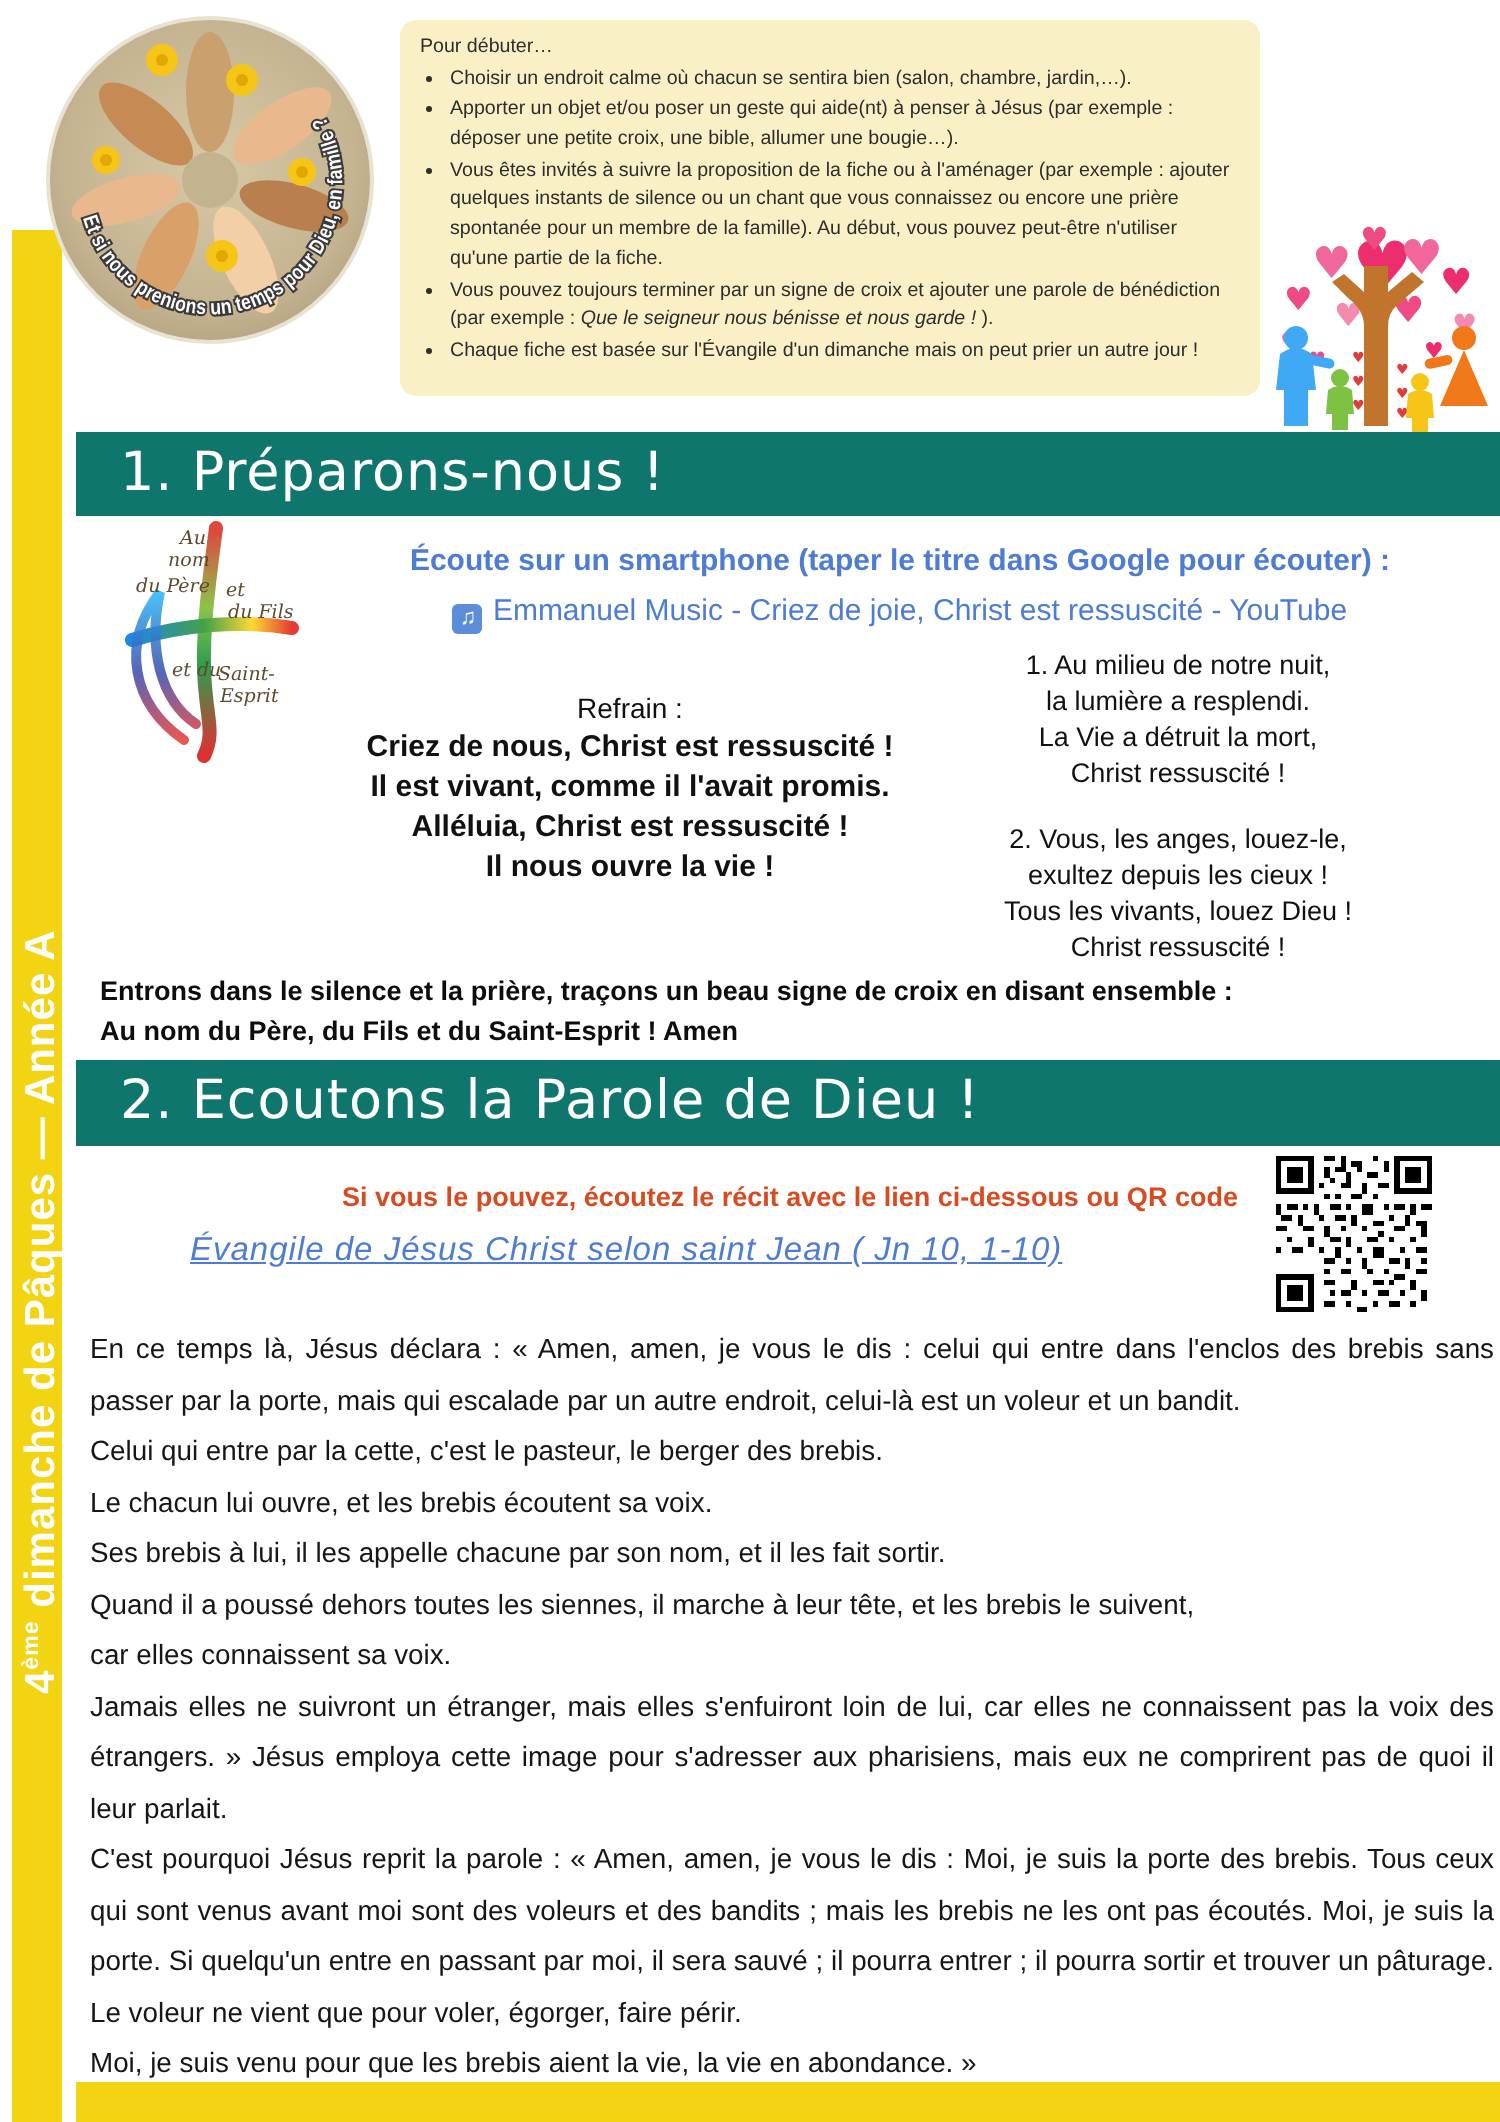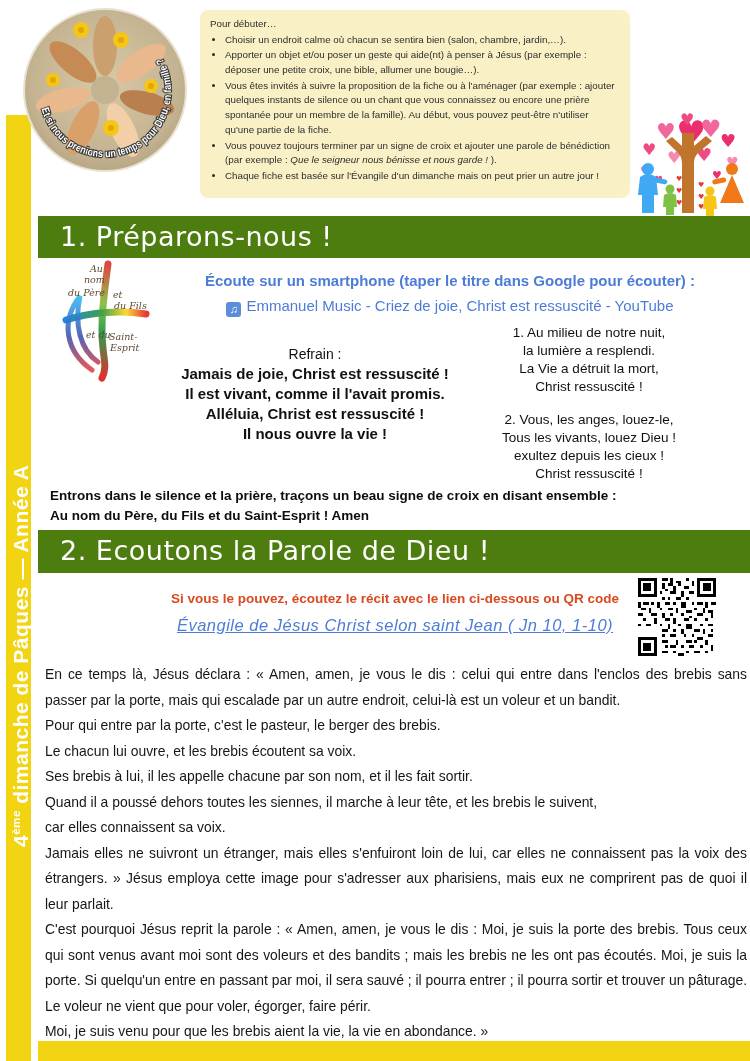--- a/index.html
+++ b/index.html
@@ -23,21 +23,21 @@
         border-radius:8px;box-sizing:border-box;padding:7px 12px 6px 10px;font-size:9.8px;
         line-height:1.5;color:#2d2d2d;}
   .note-box .note-title{margin:0 0 1px 0;}
   .note-box ul{margin:0;padding:0 0 0 15px;}
   .note-box li{margin:0 0 1px 0;}
 
   
   .tree{position:absolute;left:634px;top:103px;width:112px;height:113px;}
 
   
-  .banner{position:absolute;left:38px;width:712px;height:42px;background:#4d7c0f;color:#ffffff;
+  .banner{position:absolute;left:38px;width:712px;height:42px;background:#0f766e;color:#ffffff;
         font-size:27px;letter-spacing:.5px;line-height:42px;padding-left:22px;box-sizing:border-box;
         font-family:"DejaVu Sans",sans-serif;}
   .banner1{top:216px;}
   .banner2{top:530px;height:43px;}
 
   
   .cross{position:absolute;left:46px;top:252px;width:110px;height:134px;}
 
   
   .listen{position:absolute;left:165px;top:268px;width:570px;text-align:center;line-height:25px;}
@@ -59,21 +59,21 @@
         line-height:18px;color:#111;}
   .verse{margin-bottom:15px;}
 
   
   .silence{position:absolute;left:50px;top:486px;width:690px;text-align:left;font-weight:bold;
         font-size:13.5px;line-height:20px;color:#0d0d0d;}
 
   
   .red-note{position:absolute;left:95px;top:591px;width:600px;text-align:center;font-weight:bold;
         font-size:13.5px;color:#D94A20;}
-  .gospel-link{position:absolute;left:95px;top:616px;width:600px;text-align:center;}
+  .gospel-link{position:absolute;left:95px;top:616px;width:600px;}
   .gospel-link a{font-style:italic;font-size:16.5px;color:#4D7CD6;text-decoration:underline;
         letter-spacing:.5px;cursor:pointer;}
   .qr{position:absolute;left:638px;top:578px;width:78px;height:78px;}
 
   
   .gospel{position:absolute;left:45px;top:662px;width:702px;font-size:13.9px;line-height:25.5px;
         color:#161616;}
   .gospel p{margin:0;}
   .gospel p.just{text-align:justify;}
 </style>
@@ -217,37 +217,37 @@
     </svg>
   </div>
 
   <div class="listen">
     <a class="l1">Écoute sur un smartphone (taper le titre dans Google pour écouter) : </a><br>
     <a class="l2"><span class="music-icon">♫</span><span>Emmanuel Music - Criez de joie, Christ est ressuscité - YouTube</span></a>
   </div>
 
   <div class="refrain">
     <div class="label">Refrain :</div>
-    <div class="rl">Jamais de joie, Christ est ressuscité !</div>
+    <div class="rl">Criez de nous, Christ est ressuscité !</div>
     <div class="rl">Il est vivant, comme il l'avait promis.</div>
     <div class="rl">Alléluia, Christ est ressuscité !</div>
     <div class="rl">Il nous ouvre la vie !</div>
   </div>
 
   <div class="verses">
     <div class="verse">
       <div>1.  Au milieu de notre nuit,</div>
       <div>la lumière a resplendi.</div>
       <div>La Vie a détruit la mort,</div>
       <div>Christ ressuscité !</div>
     </div>
     <div class="verse">
       <div>2.  Vous, les anges, louez-le,</div>
+      <div>exultez depuis les cieux !</div>
       <div>Tous les vivants, louez Dieu !</div>
-      <div>exultez depuis les cieux !</div>
       <div>Christ ressuscité !</div>
     </div>
   </div>
 
   <div class="silence">
     <div>Entrons dans le silence et la prière, traçons un beau signe de croix en disant ensemble :</div>
     <div>Au nom du Père, du Fils et du Saint-Esprit ! Amen</div>
   </div>
 
   <div class="banner banner2">
@@ -272,21 +272,21 @@
     </svg>
   </div>
 
   <div class="red-note">Si vous le pouvez, écoutez le récit avec le lien ci-dessous ou QR code</div>
   <div class="gospel-link">
     <a>Évangile de Jésus Christ selon saint Jean ( Jn 10, 1-10)</a>
   </div>
 
   <div class="gospel">
     <p class="just">En ce temps là, Jésus déclara : « Amen, amen, je vous le dis : celui qui entre dans l'enclos des brebis sans passer par la porte, mais qui escalade par un autre endroit, celui-là est un voleur et un bandit.</p>
-    <p>Pour qui entre par la porte, c'est le pasteur, le berger des brebis.</p>
+    <p>Celui qui entre par la cette, c'est le pasteur, le berger des brebis.</p>
     <p>Le chacun lui ouvre, et les brebis écoutent sa voix.</p>
     <p>Ses brebis à lui, il les appelle chacune par son nom, et il les fait sortir.</p>
     <p>Quand il a poussé dehors toutes les siennes, il marche à leur tête, et les brebis le suivent,</p>
     <p>car elles connaissent sa voix.</p>
     <p class="just">Jamais elles ne suivront un étranger, mais elles s'enfuiront loin de lui, car elles ne connaissent pas la voix des étrangers. » Jésus employa cette image pour s'adresser aux pharisiens, mais eux ne comprirent pas de quoi il leur parlait.</p>
     <p class="just">C'est pourquoi Jésus reprit la parole : « Amen, amen, je vous le dis : Moi, je suis la porte des brebis. Tous ceux qui sont venus avant moi sont des voleurs et des bandits ; mais les brebis ne les ont pas écoutés. Moi, je suis la porte. Si quelqu'un entre en passant par moi, il sera sauvé ; il pourra entrer ; il pourra sortir et trouver un pâturage. Le voleur ne vient que pour voler, égorger, faire périr.</p>
     <p>Moi, je suis venu pour que les brebis aient la vie, la vie en abondance. »</p>
   </div>
 
   <div class="bottom-bar"></div>

